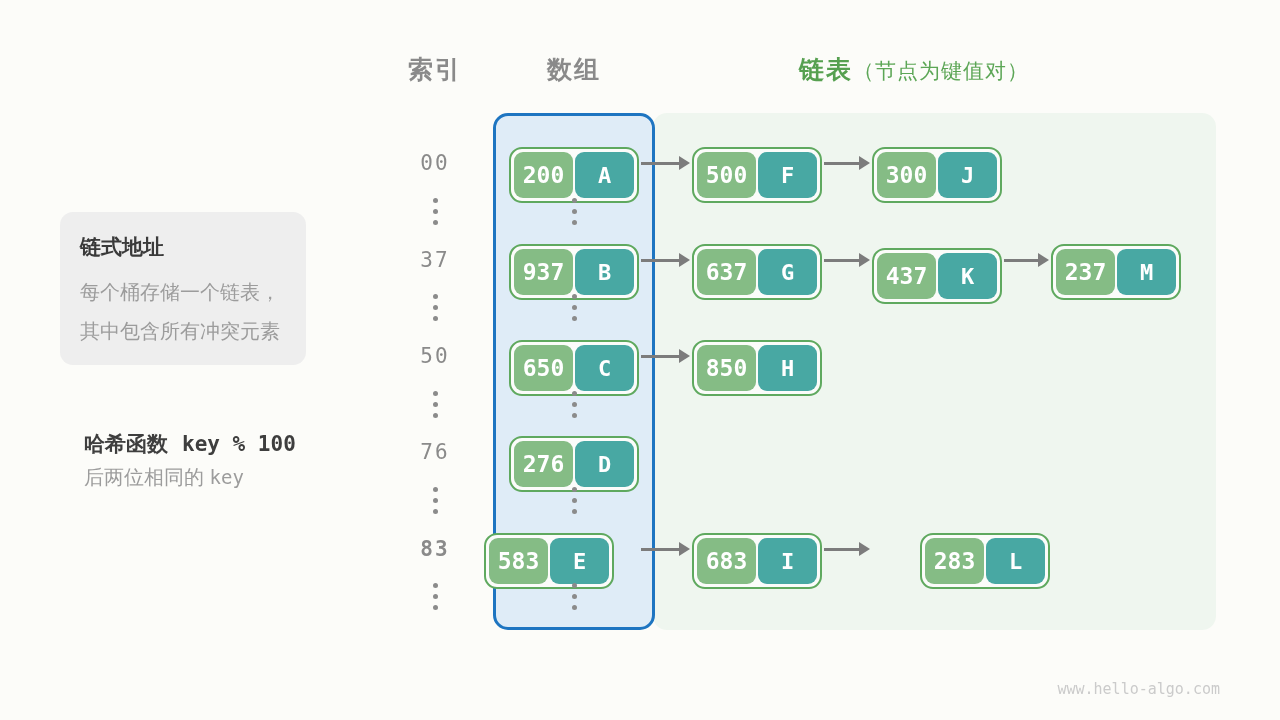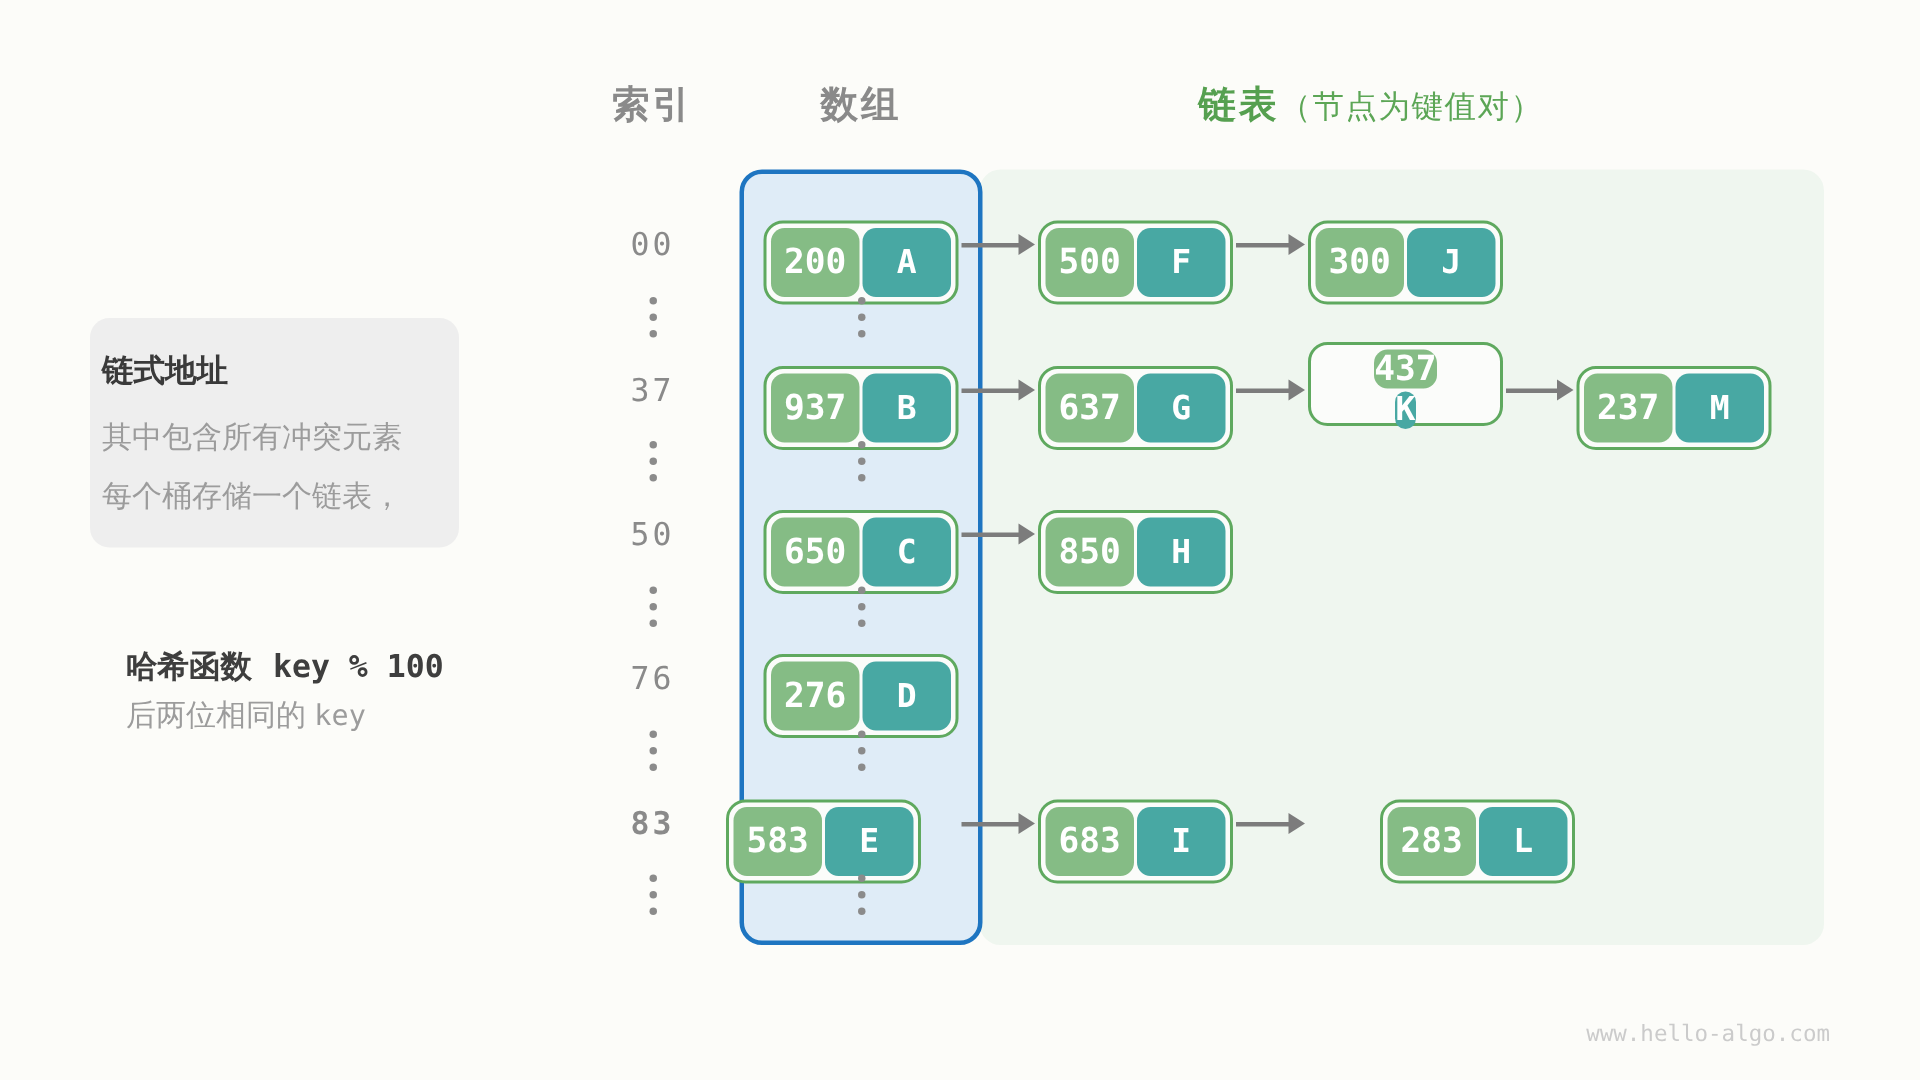--- a/index.html
+++ b/index.html
@@ -20,21 +20,21 @@
     font-size:25px;font-weight:bold;color:#56A050;letter-spacing:2px;
   }
   .list-header-note{
     font-size:21px;font-weight:normal;color:#5CA656;letter-spacing:1px;
   }
 
   
   .info-card{
     left:60px;top:212px;width:246px;height:153px;
     background:#EEEEEE;border-radius:13px;box-sizing:border-box;
-    padding:17px 8px;
+    padding:17px 20px;
   }
   .info-title{font-size:21px;font-weight:bold;color:#3A3A3A;margin:4px 0 12px 0;}
   .info-line{font-size:20px;color:#9C9C9C;line-height:39px;white-space:nowrap;}
 
   
   .hash-note{left:84px;top:430px;width:300px;}
   .hash-title{font-size:21px;font-weight:bold;color:#3E3E3E;white-space:nowrap;}
   .hash-title .code{
     font-family:"DejaVu Sans Mono",monospace;font-size:21px;margin-left:14px;
   }
@@ -104,22 +104,22 @@
 <div class="abs array-region"></div>
 
 <div class="abs col-header" style="left:402px;top:53px;width:66px;">索引</div>
 <div class="abs col-header" style="left:541px;top:53px;width:66px;">数组</div>
 <div class="abs list-header-wrap" style="left:799px;top:53px;">
   <span class="list-header">链表</span><span class="list-header-note">（节点为键值对）</span>
 </div>
 
 <div class="abs info-card">
   <div class="info-title">链式地址</div>
+  <div class="info-line">每个桶存储一个链表，</div>
   <div class="info-line">其中包含所有冲突元素</div>
-  <div class="info-line">每个桶存储一个链表，</div>
 </div>
 
 <div class="abs hash-note">
   <div class="hash-title">
     <span>哈希函数</span><span class="code">key % 100</span>
   </div>
   <div class="hash-line">
     <span>后两位相同的 </span><span class="code">key</span>
   </div>
   <div class="hash-line"></div>
@@ -157,21 +157,21 @@
       <div class="abs arrow-head"></div>
     </div>
     <div class="abs node" style="left: 692px; top: 232px;">
       <span class="cell key">637</span>
       <span class="cell val">G</span>
     </div>
     <div class="abs arrow" style="left: 824px; top: 252px; width: 46px;">
       <div class="abs arrow-line"></div>
       <div class="abs arrow-head"></div>
     </div>
-    <div class="abs node" style="left: 872px; top: 216px; flex-direction: column;">
+    <div class="abs node" style="left: 872px; top: 236px;">
       <span class="cell key">437</span>
       <span class="cell val">K</span>
     </div>
     <div class="abs arrow" style="left: 1004px; top: 252px; width: 45px;">
       <div class="abs arrow-line"></div>
       <div class="abs arrow-head"></div>
     </div>
     <div class="abs node" style="left: 1051px; top: 232px; text-align: right;">
       <span class="cell key">237</span>
       <span class="cell val">M</span>

